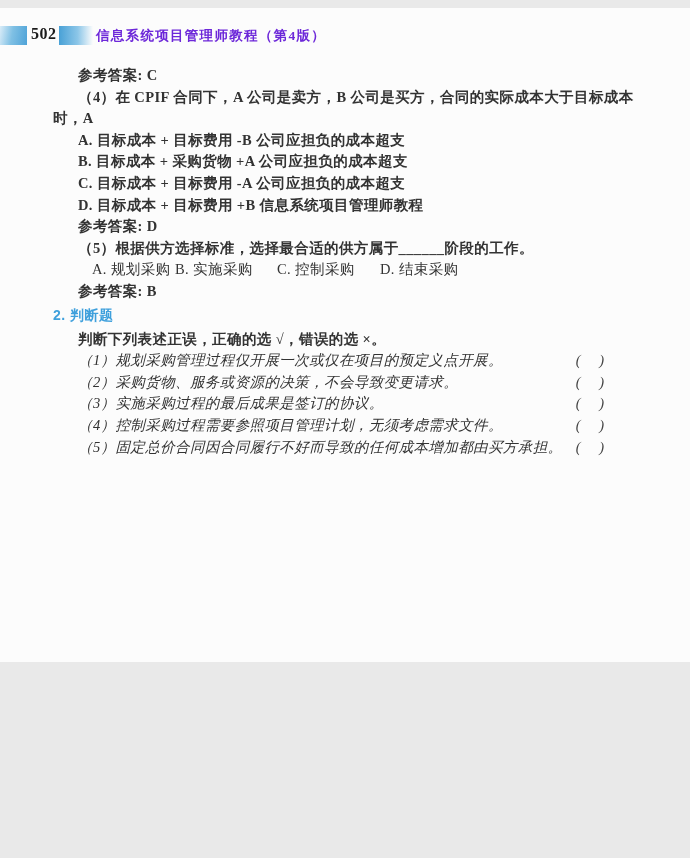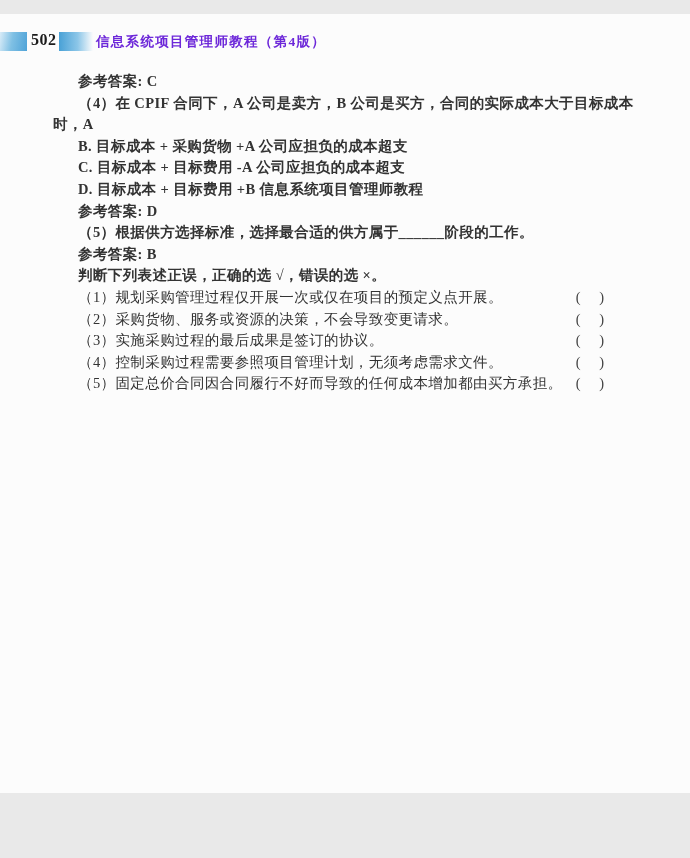--- a/index.html
+++ b/index.html
@@ -1,24 +1,24 @@
 <!DOCTYPE html>
 <html><head>
 <meta charset="utf-8">
 <style>
   html, body { margin: 0; padding: 0; background: #e9e9e9; }
   .page {
     position: relative;
     width: 690px;
-    height: 779px;
+    height: 654px;
     background: #fcfcfc;
     font-family: "Liberation Serif", "DejaVu Serif", serif;
     color: #333;
     overflow: hidden;
-    margin: 14px auto;
+    margin: 8px auto;
   }
 
   
   .header { position: absolute; top: 17px; left: 0; width: 100%; height: 20px; }
   .hblock-left {
     position: absolute; left: 0; top: 1px; width: 27px; height: 19px;
     background: linear-gradient(100deg, #d9ecf8 0%, #7fc0e4 45%, #4fa3d8 100%);
   }
   .page-number {
     position: absolute; left: 31px; top: 0;
@@ -48,21 +48,21 @@
   .opt-c { left: 224px; }
   .opt-d { left: 327px; }
 
   .section-heading {
     margin: 2px 0 4px 0;
     font-family: "Liberation Sans", "DejaVu Sans", sans-serif;
     font-size: 14px; line-height: 20px; font-weight: 600;
     color: #3fa0dc; letter-spacing: 0.5px;
   }
 
-  .jrow { display: flex; justify-content: space-between; margin: 0; }
+  .jrow { display: flex; justify-content: space-between; margin: 0; font-style: italic; }
   .jtext { text-indent: 25px; }
   .jbracket { margin-right: 46px; color: #444; letter-spacing: 2px; white-space: pre; }
 
   .answers { white-space: pre-wrap; }
 </style>
 </head>
 <body>
 
 <div class="page">
 
@@ -72,31 +72,39 @@
     <div class="hblock-right"></div>
     <div class="book-title">信息系统项目管理师教程（第4版）</div>
   </div>
 
   <div class="content">
 
     <p class="line indent">参考答案: C</p>
 
     <p class="line indent">（4）在 CPIF 合同下，A 公司是卖方，B 公司是买方，合同的实际成本大于目标成本时，A</p>
 
+    <p class="line indent">A. 目标成本 + 目标费用 -B 公司应担负的成本超支</p>
     <p class="line indent">B. 目标成本 + 采购货物 +A 公司应担负的成本超支</p>
     <p class="line indent">C. 目标成本 + 目标费用 -A 公司应担负的成本超支</p>
     <p class="line indent">D. 目标成本 + 目标费用 +B 信息系统项目管理师教程</p>
 
     <p class="line indent">参考答案: D</p>
 
     <p class="line indent">（5）根据供方选择标准，选择最合适的供方属于______阶段的工作。</p>
 
+    <div class="line options-row">
+      <span class="opt opt-a">A. 规划采购</span>
+      <span class="opt opt-b">B. 实施采购</span>
+      <span class="opt opt-c">C. 控制采购</span>
+      <span class="opt opt-d">D. 结束采购</span>
+    </div>
 
     <p class="line indent">参考答案: B</p>
 
+    <h3 class="section-heading">2. 判断题</h3>
 
     <p class="line indent">判断下列表述正误，正确的选 √，错误的选 ×。</p>
 
     <div class="jrow">
       <span class="jtext">（1）规划采购管理过程仅开展一次或仅在项目的预定义点开展。</span>
       <span class="jbracket">(　)</span>
     </div>
     <div class="jrow">
       <span class="jtext">（2）采购货物、服务或资源的决策，不会导致变更请求。</span>
       <span class="jbracket">(　)</span>

